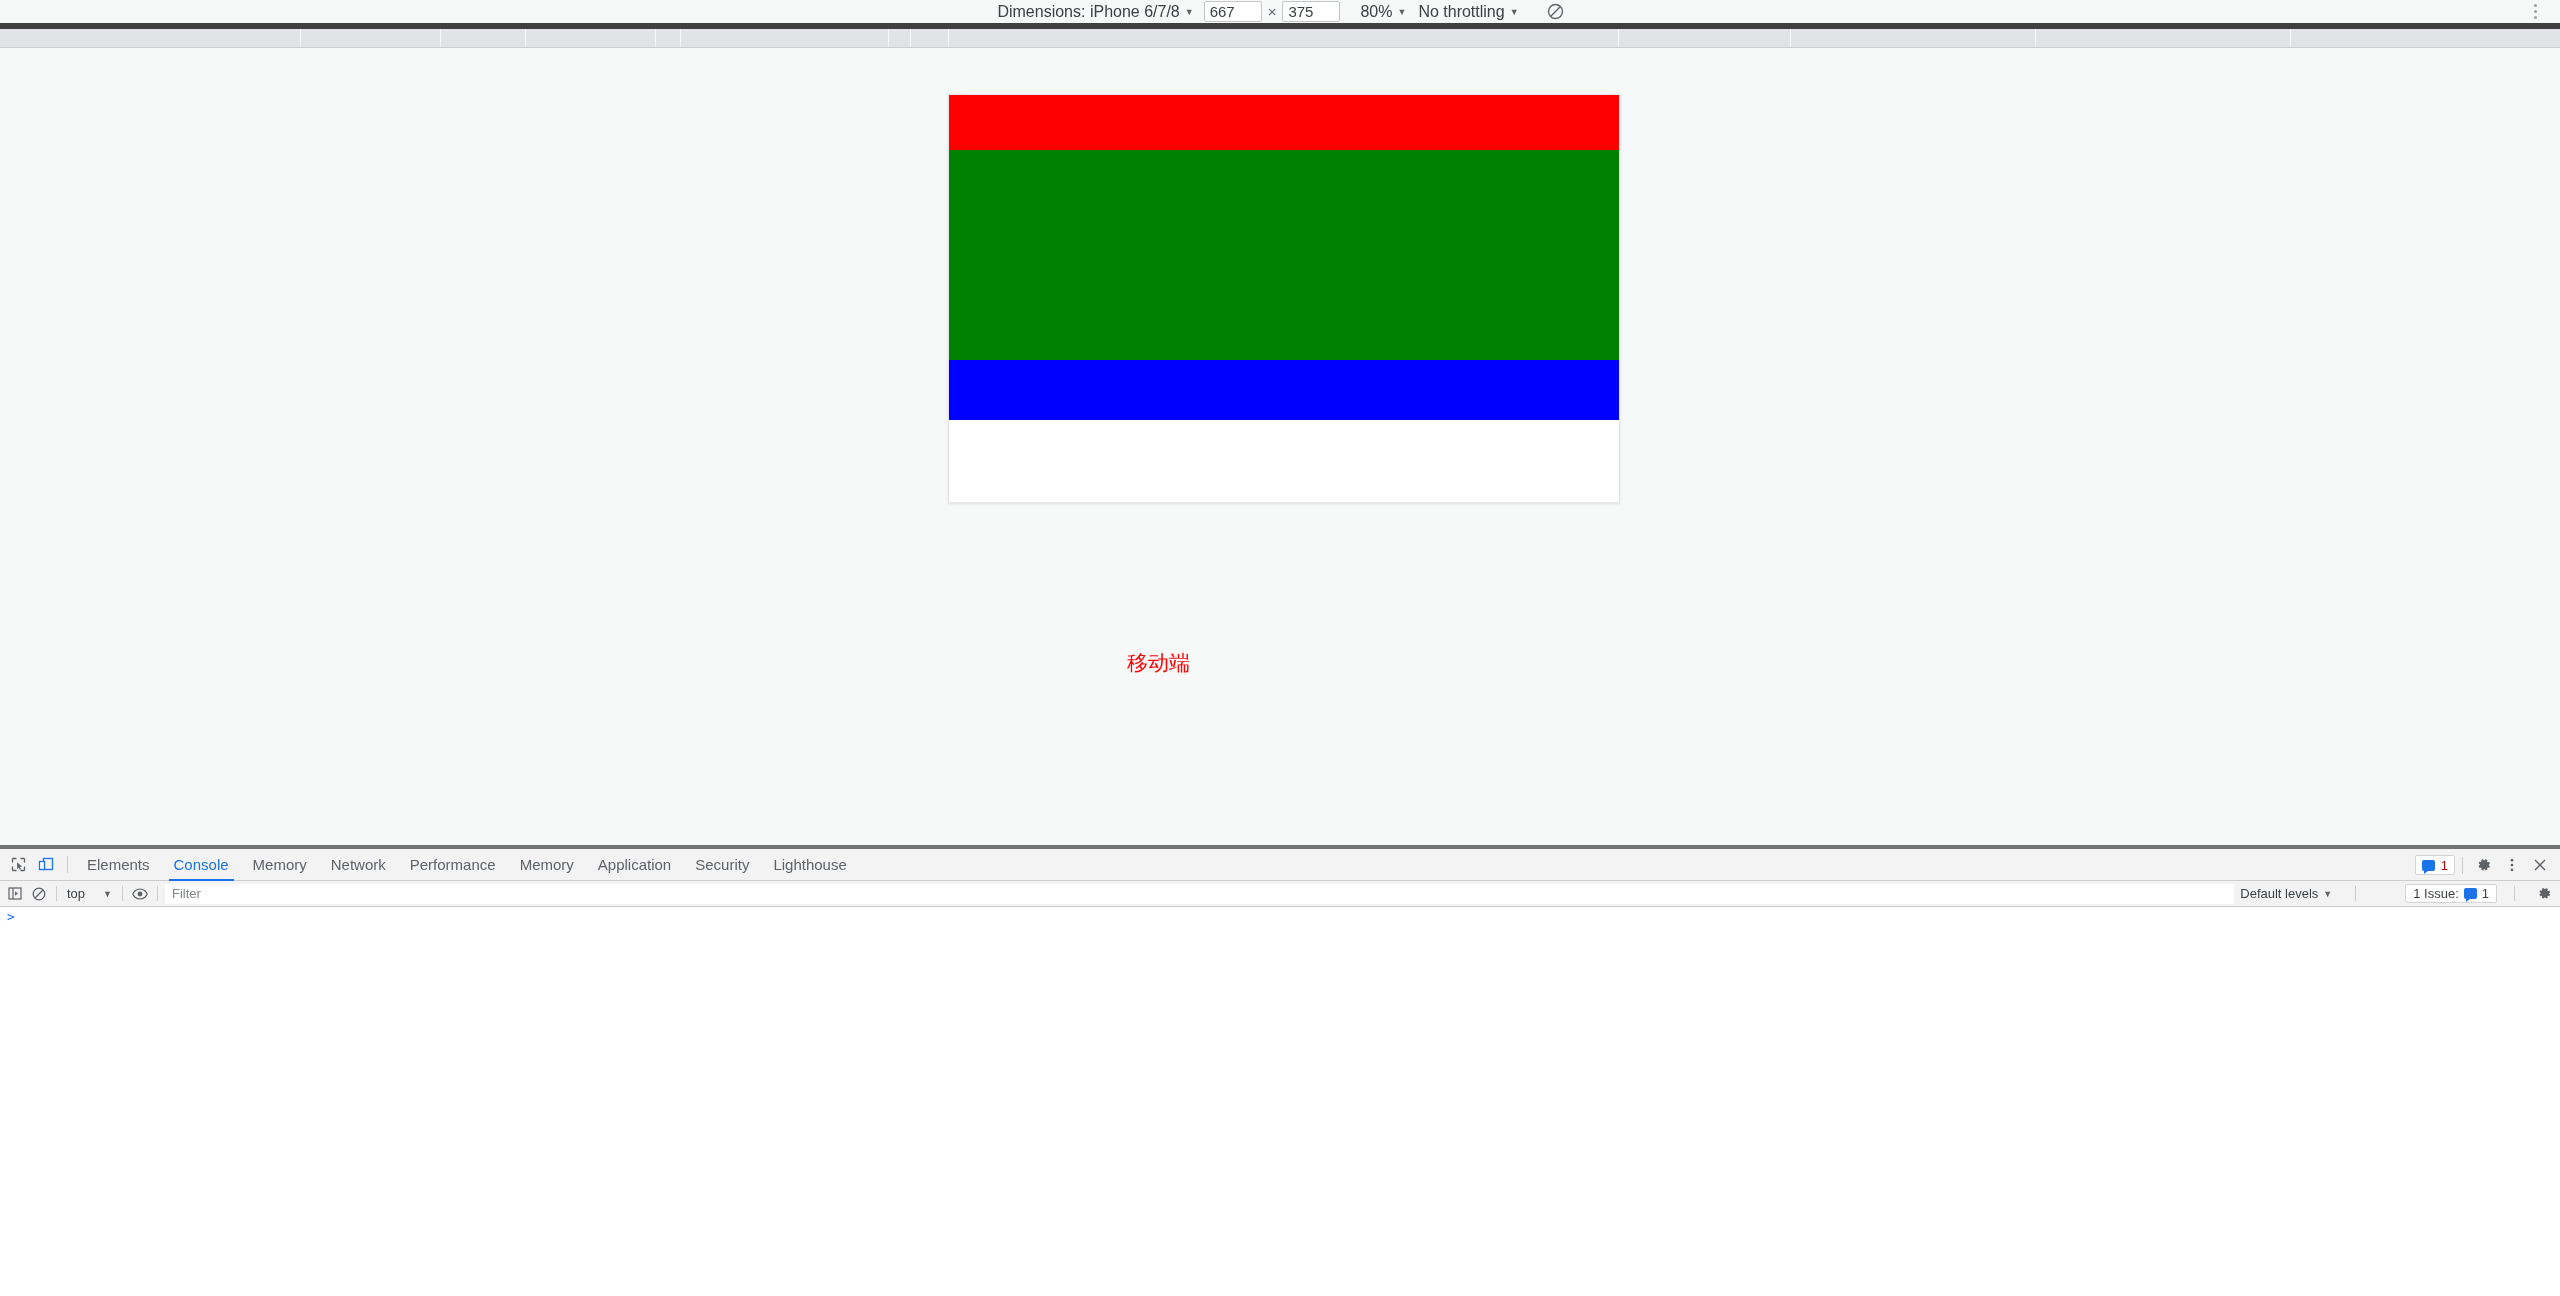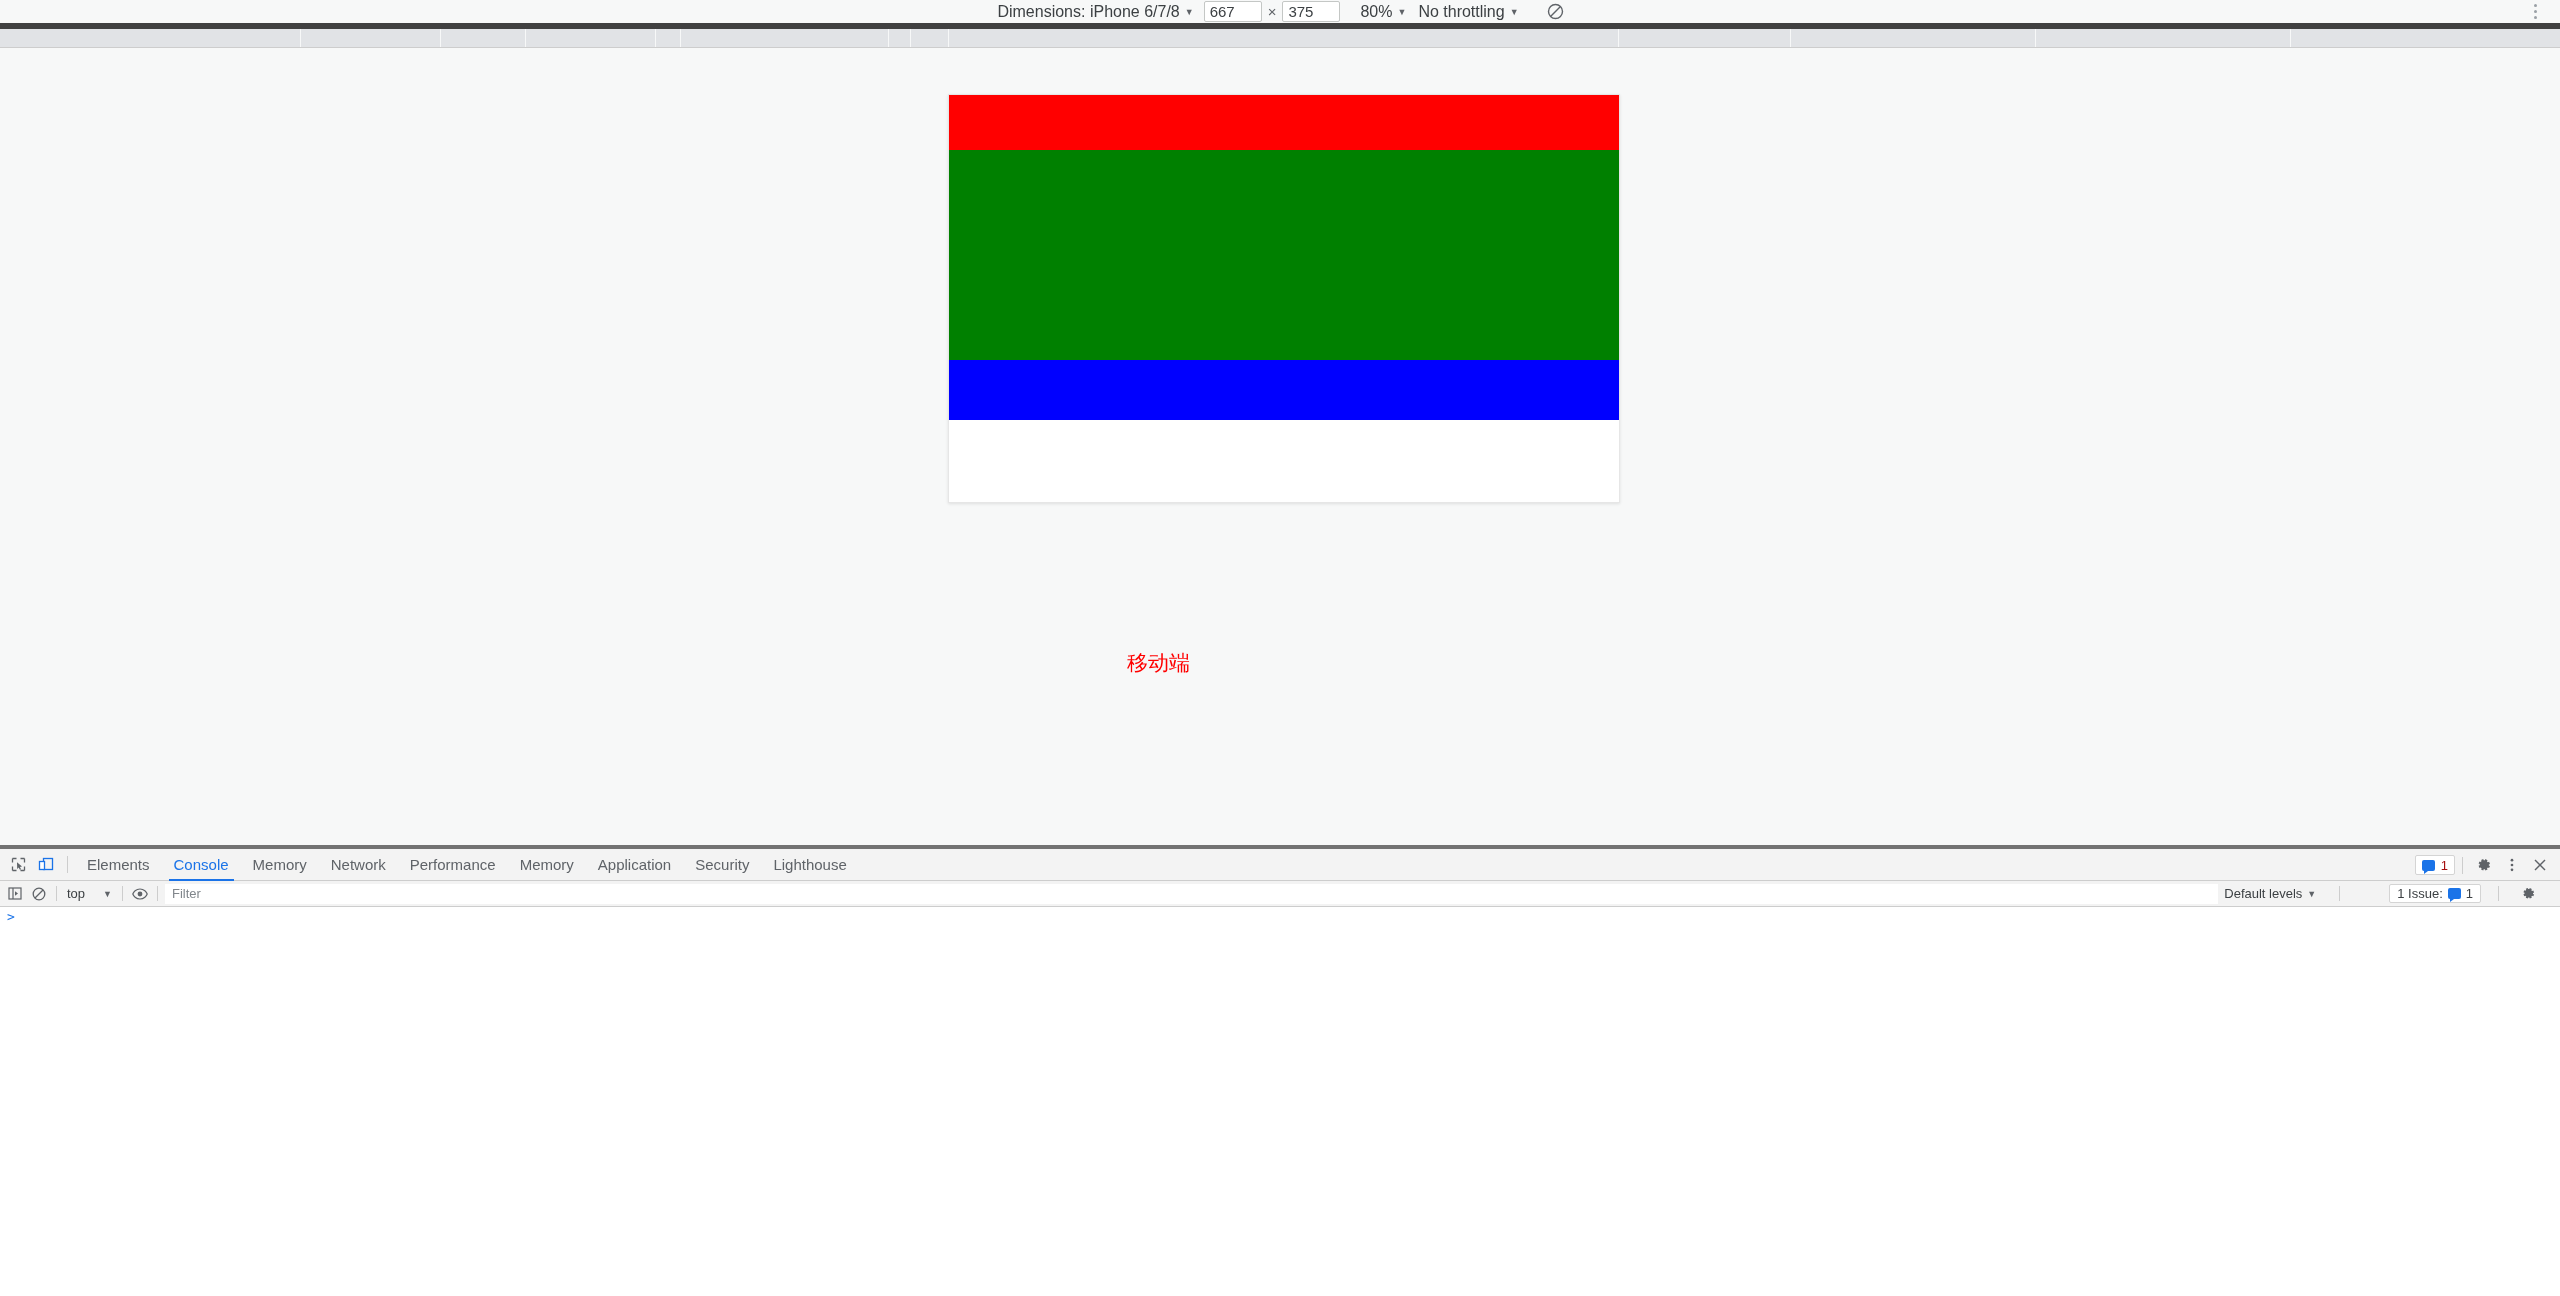--- a/index.html
+++ b/index.html
@@ -269,21 +269,21 @@
     padding: 0 7px;
     margin-left: 2px;
     outline: none;
     min-width: 0;
   }
   .filter-input::placeholder { color: #80868b; }
   .ct-right {
     display: flex;
     align-items: center;
     gap: 12px;
-    padding-right: 20px;
+    padding-right: 4px;
     flex: none;
   }
   .levels-select {
     display: inline-flex;
     align-items: center;
     gap: 5px;
     padding: 1px 6px;
     font-size: 13px;
     color: #3c4043;
     cursor: default;

